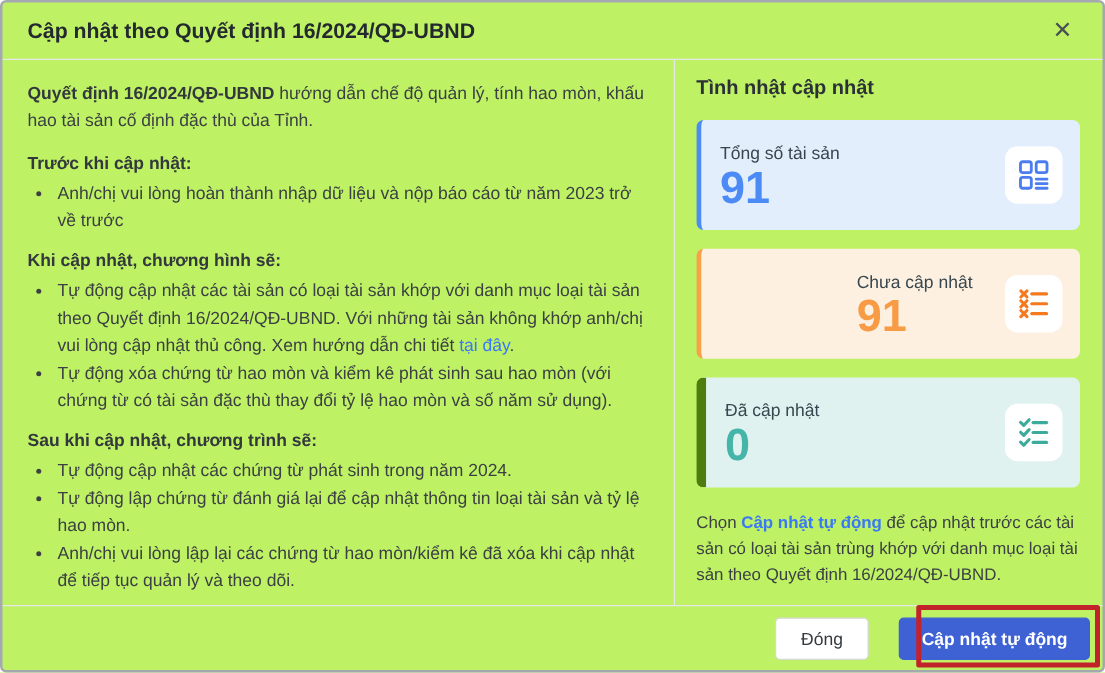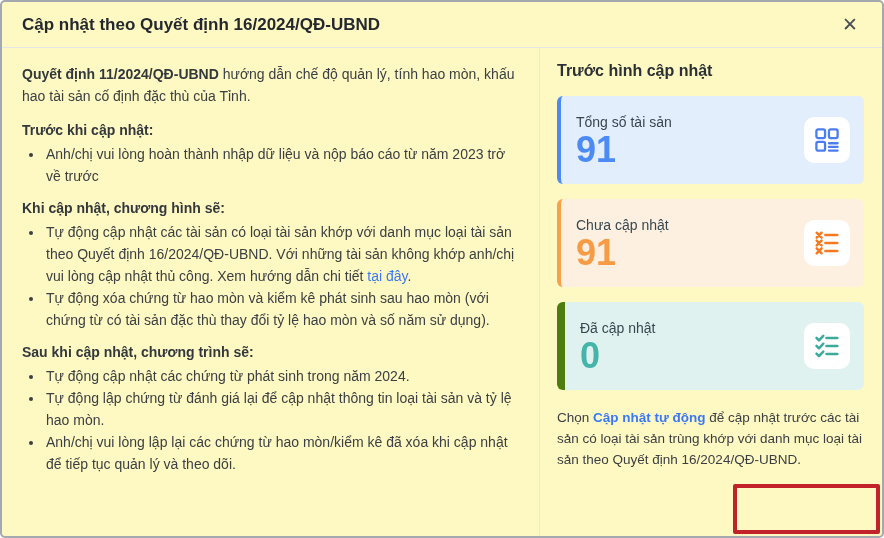--- a/index.html
+++ b/index.html
@@ -7,21 +7,21 @@
   body {
     font-family: "Liberation Sans", "DejaVu Sans", sans-serif;
     background: #fff;
     position: relative;
     overflow: hidden;
   }
   .dialog {
     position: absolute; inset: 0;
     border: 2px solid #a4a8af;
     border-radius: 5px;
-    background: #fef9c3;
+    background: #bef264;
     display: flex; flex-direction: column;
   }
   
   .dlg-header {
     height: 46px; flex: 0 0 46px;
     display: flex; align-items: center; justify-content: space-between;
     padding: 0 20px;
     border-bottom: 1px solid #e6e6e9;
   }
   .dlg-title { font-size: 17px; font-weight: bold; color: #24292f; }
@@ -61,21 +61,21 @@
   }
   .stat-card .texts { display: flex; flex-direction: column; gap: 4px; }
   .stat-label { font-size: 14px; font-weight: 500; color: #37474f; }
   .stat-value { font-size: 36px; font-weight: bold; line-height: 32px; }
   .icon-tile {
     width: 46px; height: 46px; background: #fff; border-radius: 10px;
     display: flex; align-items: center; justify-content: center;
   }
   .card-blue   { background: #e2eefb; border-left: 4px solid #4c8bf5; }
   .card-blue   .stat-value { color: #4c8bf5; }
-  .card-orange { background: #fdf0e0; border-left: 4px solid #f9a04b; }
+  .card-orange { background: #fdf0e0; border-left: 4px solid #f9a04b; justify-content: flex-end; }
   .card-orange .stat-value { color: #f89b45; }
   .card-teal   { background: #e0f2f0; border-left: 8px solid #4d7c0f; }
   .card-teal   .stat-value { color: #45b5aa; }
   .panel-note { font-size: 13.5px; color: #3c4043; line-height: 21px; margin-top: 2px; }
   .panel-note a { color: #3b78f6; font-weight: bold; text-decoration: none; }
   
   .dlg-footer {
     flex: 0 0 52px; height: 52px;
     border-top: 1px solid #e6e6e9;
     display: flex; align-items: center; justify-content: flex-end;
@@ -109,21 +109,21 @@
 <div class="dialog">
 
   <div class="dlg-header">
     <div class="dlg-title">Cập nhật theo Quyết định 16/2024/QĐ-UBND</div>
     <button class="close-btn">✕</button>
   </div>
 
   <div class="dlg-body">
 
     <div class="content-left">
-      <p class="intro"><span class="bold">Quyết định 11/2024/QĐ-UBND</span><span> hướng dẫn chế độ quản lý, tính hao mòn, khấu hao tài sản cố định đặc thù của Tỉnh.</span></p>
+      <p class="intro"><span class="bold">Quyết định 16/2024/QĐ-UBND</span><span> hướng dẫn chế độ quản lý, tính hao mòn, khấu hao tài sản cố định đặc thù của Tỉnh.</span></p>
 
       <div class="section-heading">Trước khi cập nhật:</div>
       <ul class="bullets">
         <li>Anh/chị vui lòng hoàn thành nhập dữ liệu và nộp báo cáo từ năm 2023 trở về trước</li>
       </ul>
 
       <div class="section-heading">Khi cập nhật, chương hình sẽ:</div>
       <ul class="bullets">
         <li><span>Tự động cập nhật các tài sản có loại tài sản khớp với danh mục loại tài sản theo Quyết định 16/2024/QĐ-UBND. Với những tài sản không khớp anh/chị vui lòng cập nhật thủ công. Xem hướng dẫn chi tiết </span><a class="inline-link" href="#">tại đây</a><span>.</span></li>
         <li>Tự động xóa chứng từ hao mòn và kiểm kê phát sinh sau hao mòn (với chứng từ có tài sản đặc thù thay đổi tỷ lệ hao mòn và số năm sử dụng).</li>
@@ -133,21 +133,21 @@
       <ul class="bullets">
         <li>Tự động cập nhật các chứng từ phát sinh trong năm 2024.</li>
         <li>Tự động lập chứng từ đánh giá lại để cập nhật thông tin loại tài sản và tỷ lệ hao mòn.</li>
         <li>Anh/chị vui lòng lập lại các chứng từ hao mòn/kiểm kê đã xóa khi cập nhật để tiếp tục quản lý và theo dõi.</li>
       </ul>
     </div>
 
     <div class="v-divider"></div>
 
     <div class="status-panel">
-      <div class="panel-title">Trước hình cập nhật</div>
+      <div class="panel-title">Tình nhật cập nhật</div>
 
       <div class="stat-card card-blue">
         <div class="texts">
           <div class="stat-label">Tổng số tài sản</div>
           <div class="stat-value">91</div>
         </div>
         <div class="icon-tile">
           <svg width="26" height="26" viewBox="0 0 24 24" fill="none" stroke="#4c7df0" stroke-width="2.1" stroke-linecap="round">
             <rect x="2.2" y="2.2" width="8" height="8" rx="1.6"></rect>
             <rect x="13.8" y="2.2" width="8" height="8" rx="1.6"></rect>
@@ -191,16 +191,20 @@
             <line x1="11.5" y1="19.3" x2="21.5" y2="19.3"></line>
           </svg>
         </div>
       </div>
 
       <p class="panel-note"><span>Chọn </span><a href="#">Cập nhật tự động</a><span> để cập nhật trước các tài sản có loại tài sản trùng khớp với danh mục loại tài sản theo Quyết định 16/2024/QĐ-UBND.</span></p>
     </div>
 
   </div>
 
+  <div class="dlg-footer">
+    <button class="btn btn-secondary">Đóng</button>
+    <button class="btn btn-primary">Cập nhật tự động</button>
+  </div>
 
 </div>
 
 <div class="highlight-box"></div>
 
 </body></html>

